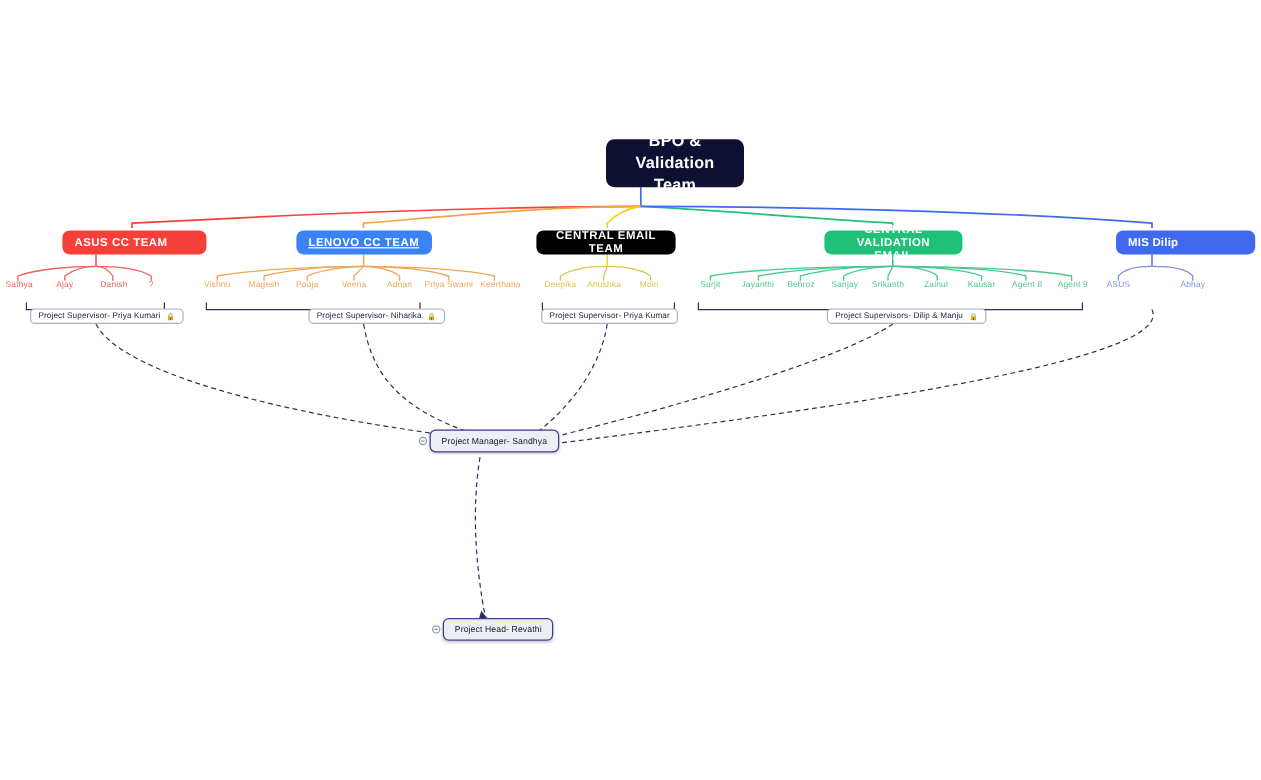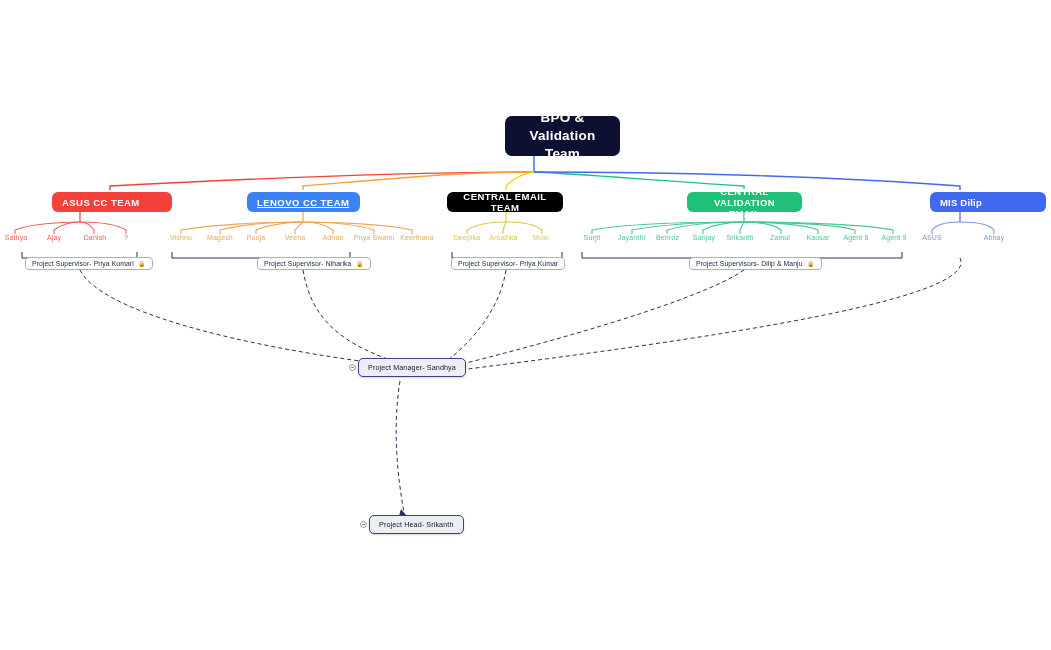--- a/index.html
+++ b/index.html
@@ -309,16 +309,16 @@
     <span class="lock">🔒</span>
   </div>
 
   <div class="collapse-handle" style="left:349px; top:364px;"></div>
   <div class="node mgr-node" style="left:358px; top:358px;">
     <span>Project Manager- Sandhya</span>
   </div>
 
   <div class="collapse-handle" style="left:360px; top:521px;"></div>
   <div class="node mgr-node" style="left:369px; top:515px;">
-    <span>Project Head- Srikanth</span>
+    <span>Project Head- Revathi</span>
   </div>
 
 </div>
 
 </body></html>

